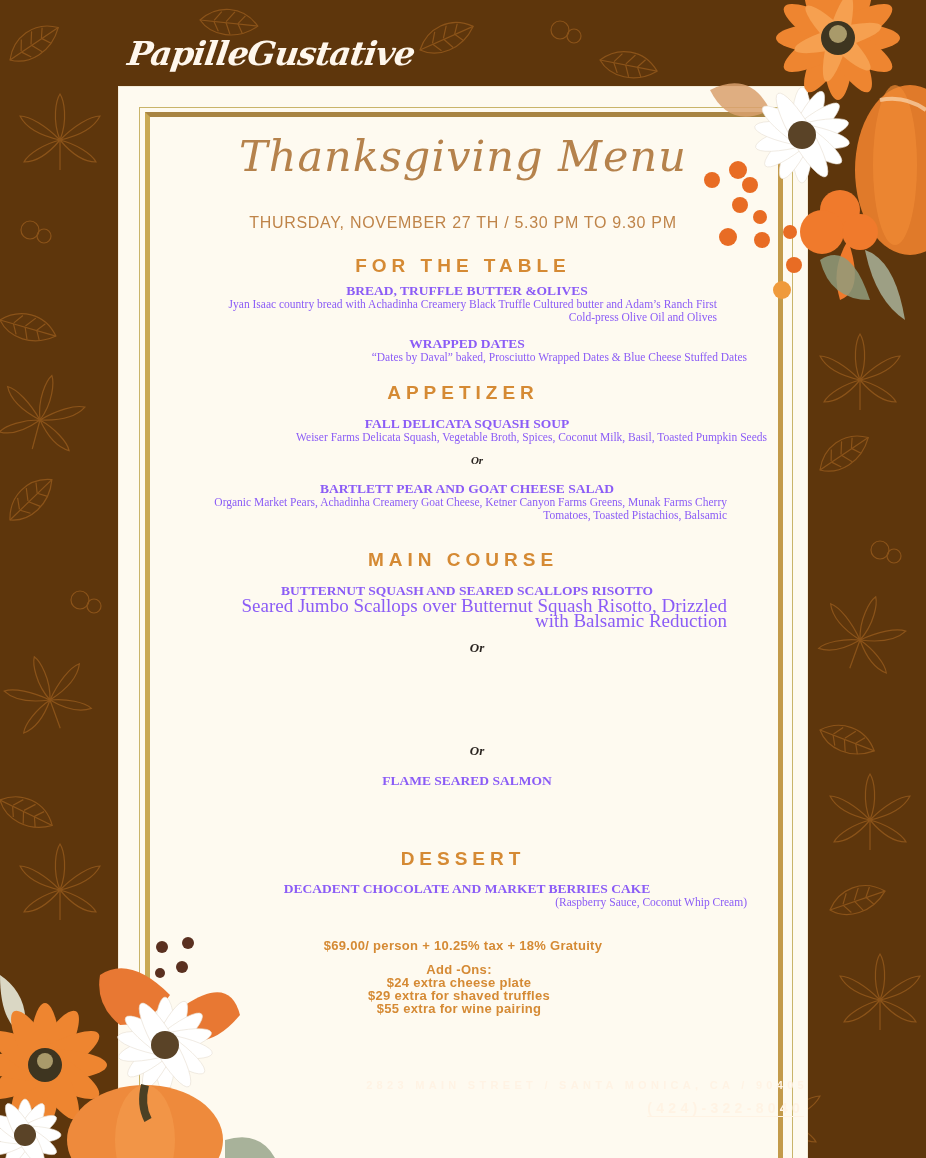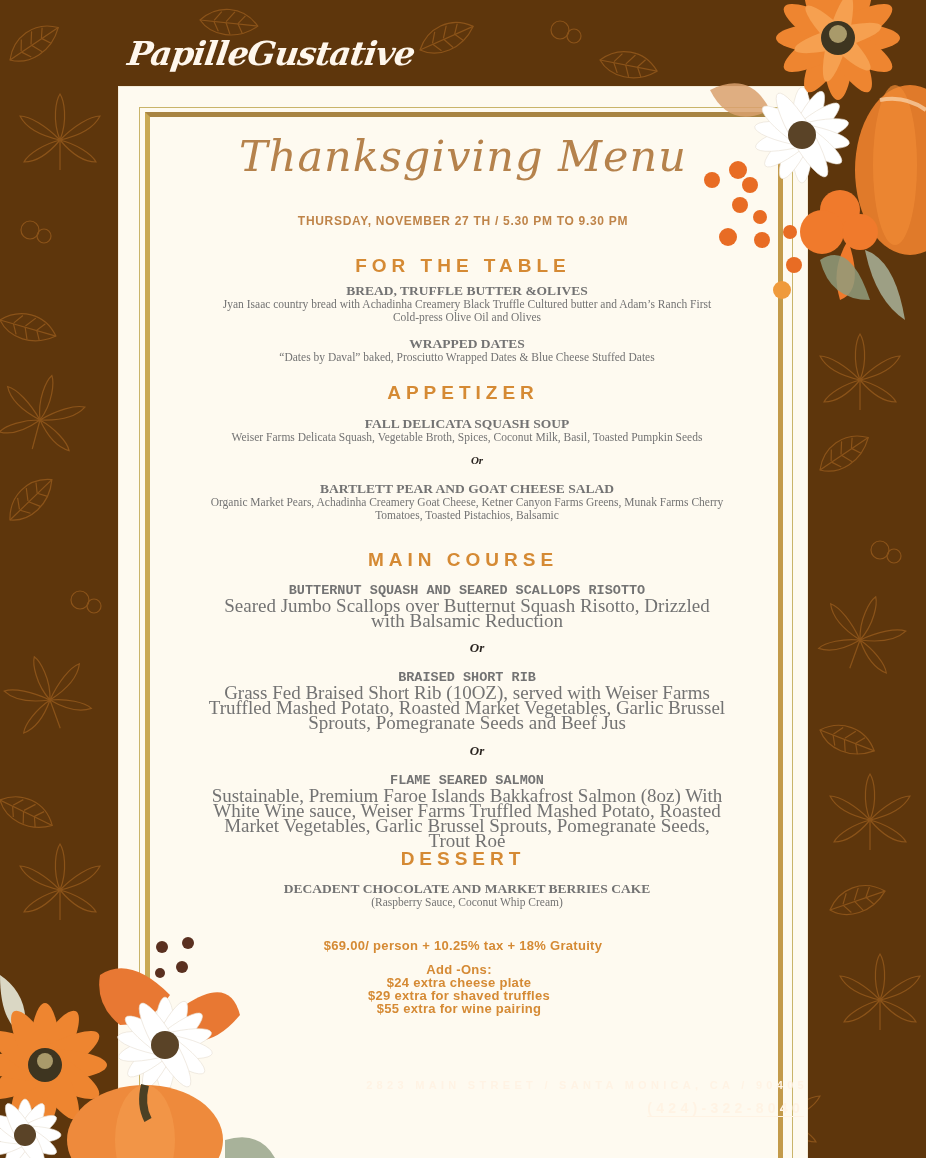--- a/index.html
+++ b/index.html
@@ -36,33 +36,33 @@
     text-align: center;
   }
   .title {
     position: absolute; left: 0; right: 0; top: 44px;
     font-family: "DejaVu Serif", serif; font-style: italic;
     font-size: 43px; color: #b5824c; letter-spacing: 1px;
     font-weight: normal;
   }
   .subtitle {
     position: absolute; left: 0; right: 0; top: 127px;
-    font-family: "Liberation Sans", sans-serif; font-weight: bold;
-    font-size: 12px; color: #bf8449; letter-spacing: 0.7px;
+    font-family: "Liberation Sans", sans-serif; font-weight: normal;
+    font-size: 16px; color: #bf8449; letter-spacing: 0.7px;
   }
   .section {
     position: absolute; left: 0; right: 0;
     font-family: "Liberation Sans", sans-serif; font-weight: bold;
     font-size: 19px; color: #d58a34; letter-spacing: 5px;
   }
-  .item { position: absolute; left: 60px; right: 60px; color: #737373; margin-left: 8px; }
+  .item { position: absolute; left: 60px; right: 60px; color: #8b5cf6; margin-left: 8px; }
   .item-name { font-weight: bold; font-size: 13.5px; line-height: 15px; }
-  .item-desc { font-size: 11.5px; line-height: 13px; }
+  .item-desc { font-size: 11.5px; line-height: 13px; text-align: right; }
   .item-desc.lg { font-size: 19px; line-height: 15px; }
-  .item-name.lg { font-size: 13.5px; font-family: Liberation Mono, monospace; }
+  .item-name.lg { font-size: 13.5px; }
   .or {
     position: absolute; left: 0; right: 0;
     font-style: italic; font-weight: bold; color: #2a2420; margin-left: 28px;
   }
   .price {
     position: absolute; left: 0; right: 0; top: 851px;
     font-family: "Liberation Sans", sans-serif; font-weight: bold;
     font-size: 13px; color: #d58a34; letter-spacing: 0.3px;
   }
   .addons {
@@ -165,28 +165,23 @@
       <div class="item-name">BARTLETT PEAR AND GOAT CHEESE SALAD</div>
       <div class="item-desc">Organic Market Pears, Achadinha Creamery Goat Cheese, Ketner Canyon Farms Greens, Munak Farms Cherry Tomatoes, Toasted Pistachios, Balsamic</div>
     </div>
 
     <div class="section" style="top:462px">MAIN COURSE</div>
     <div class="item" style="top:496px; left:80px; right:80px">
       <div class="item-name lg">BUTTERNUT SQUASH AND SEARED SCALLOPS RISOTTO</div>
       <div class="item-desc lg">Seared Jumbo Scallops over Butternut Squash Risotto, Drizzled with Balsamic Reduction</div>
     </div>
     <div class="or" style="top:553px; font-size:13px">Or</div>
-    <div class="item" style="top:583px; left:72px; right:72px">
-      <div class="item-name lg">BRAISED SHORT RIB</div>
-      <div class="item-desc lg">Grass Fed Braised Short Rib (10OZ), served with Weiser Farms Truffled Mashed Potato, Roasted Market Vegetables, Garlic Brussel Sprouts, Pomegranate Seeds and Beef Jus</div>
-    </div>
     <div class="or" style="top:656px; font-size:13px">Or</div>
     <div class="item" style="top:686px; left:80px; right:80px">
       <div class="item-name lg">FLAME SEARED SALMON</div>
-      <div class="item-desc lg">Sustainable, Premium Faroe Islands Bakkafrost Salmon (8oz) With White Wine sauce, Weiser Farms Truffled Mashed Potato, Roasted Market Vegetables, Garlic Brussel Sprouts, Pomegranate Seeds, Trout Roe</div>
     </div>
 
     <div class="section" style="top:761px">DESSERT</div>
     <div class="item" style="top:794px">
       <div class="item-name">DECADENT CHOCOLATE AND MARKET BERRIES CAKE</div>
       <div class="item-desc">(Raspberry Sauce, Coconut Whip Cream)</div>
     </div>
 
     <div class="price">$69.00/ person + 10.25% tax + 18% Gratuity</div>
     <div class="addons">

